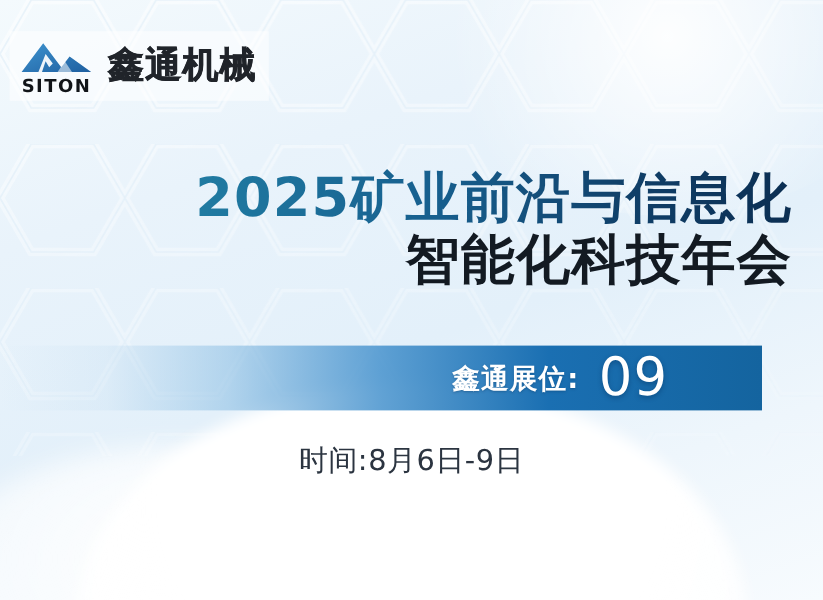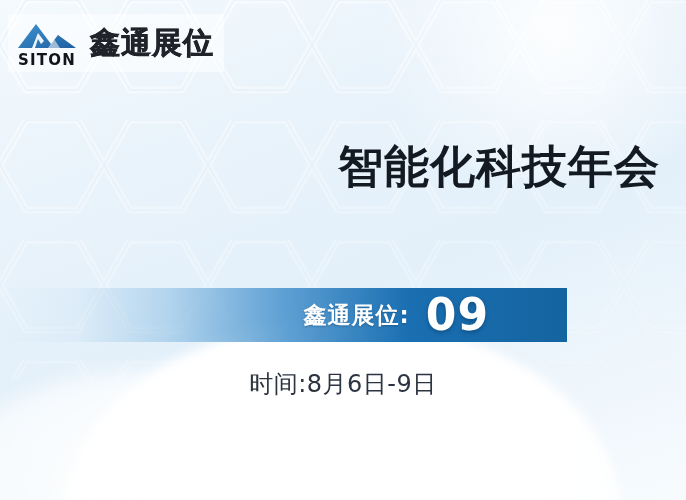--- a/index.html
+++ b/index.html
@@ -41,21 +41,21 @@
   }
   .glow-tr{
     position:absolute;right:-80px;top:-120px;
     width:420px;height:300px;border-radius:50%;
     background:radial-gradient(circle,rgba(255,255,255,.9) 0%,rgba(255,255,255,0) 70%);
     pointer-events:none;
   }
 
   
   .logo{
-    position:absolute;left:8px;top:14px;
+    position:absolute;left:8px;top:26px;
     display:flex;align-items:center;gap:10px;
     background:rgba(255,255,255,.55);
     padding:4px 10px 4px 6px;
   }
   .logo-mark{
     width:66px;height:50px;position:relative;flex:none;
   }
   .logo-mark svg{display:block;}
   .logo-cn{
     font-family:"DejaVu Sans","Liberation Sans",sans-serif;
@@ -80,40 +80,40 @@
   }
   .title-line2{
     font-family:"DejaVu Sans","Liberation Sans",sans-serif;
     font-size:45px;font-weight:700;line-height:1.22;
     letter-spacing:1px;white-space:nowrap;
     color:#131a22;margin:0;text-align:right;
   }
 
   
   .booth-bar{
-    position:absolute;left:0;top:288px;width:567px;height:54px;
+    position:absolute;left:0;top:288px;width:635px;height:54px;
     background:linear-gradient(90deg,
        rgba(233,243,251,0) 0%,
        rgba(193,220,240,.25) 14%,
        rgba(136,188,226,.55) 30%,
        rgba(70,146,205,.85) 50%,
        #1a6fb2 72%,
        #14649f 100%);
     display:flex;align-items:center;justify-content:flex-end;
     padding-right:78px;box-sizing:border-box;gap:16px;
   }
   .booth-label{
     font-family:"DejaVu Sans","Liberation Sans",sans-serif;
     font-size:23px;font-weight:700;color:#ffffff;
     letter-spacing:1px;white-space:nowrap;
     text-shadow:0 1px 2px rgba(0,40,80,.35);
   }
   .booth-number{
     font-family:"DejaVu Sans","Liberation Sans",sans-serif;
-    font-size:44px;font-weight:700;color:#ffffff;
+    font-size:44px;font-weight:400;color:#ffffff;
     letter-spacing:1px;line-height:1;
     text-shadow:0 2px 4px rgba(0,40,80,.4);
   }
 
   
   .info-row{
     position:absolute;left:0;right:0;top:368px;
     display:flex;align-items:center;justify-content:center;
     gap:34px;
   }
@@ -160,24 +160,25 @@
           </linearGradient>
         </defs>
 
         <path d="M4 30 L22 6 L40 30 L34 30 L44 17 L62 30 Z" fill="url(#mtg)"></path>
         <path d="M18 30 L24 15 L30 23 L27 26 L24 21 L21 30 Z" fill="#ffffff" opacity=".92"></path>
         <path d="M34 30 L40 21 L46 30 Z" fill="#ffffff" opacity=".55"></path>
 
         <text x="33" y="47" text-anchor="middle" font-family="DejaVu Sans, sans-serif" font-size="15" font-weight="700" fill="#111418" letter-spacing="1.2">SITON</text>
       </svg>
     </span>
-    <span class="logo-cn">鑫通展位</span>
+    <span class="logo-cn">鑫通机械</span>
   </div>
 
   <div class="headline">
+    <div class="title-line1">2025矿业前沿与信息化</div>
     <div class="title-line2">智能化科技年会</div>
   </div>
 
   <div class="booth-bar">
     <span class="booth-label">鑫通展位:</span>
     <span class="booth-number">09</span>
   </div>
 
   <div class="info-row">
     <span class="info-item">时间:8月6日-9日</span>

